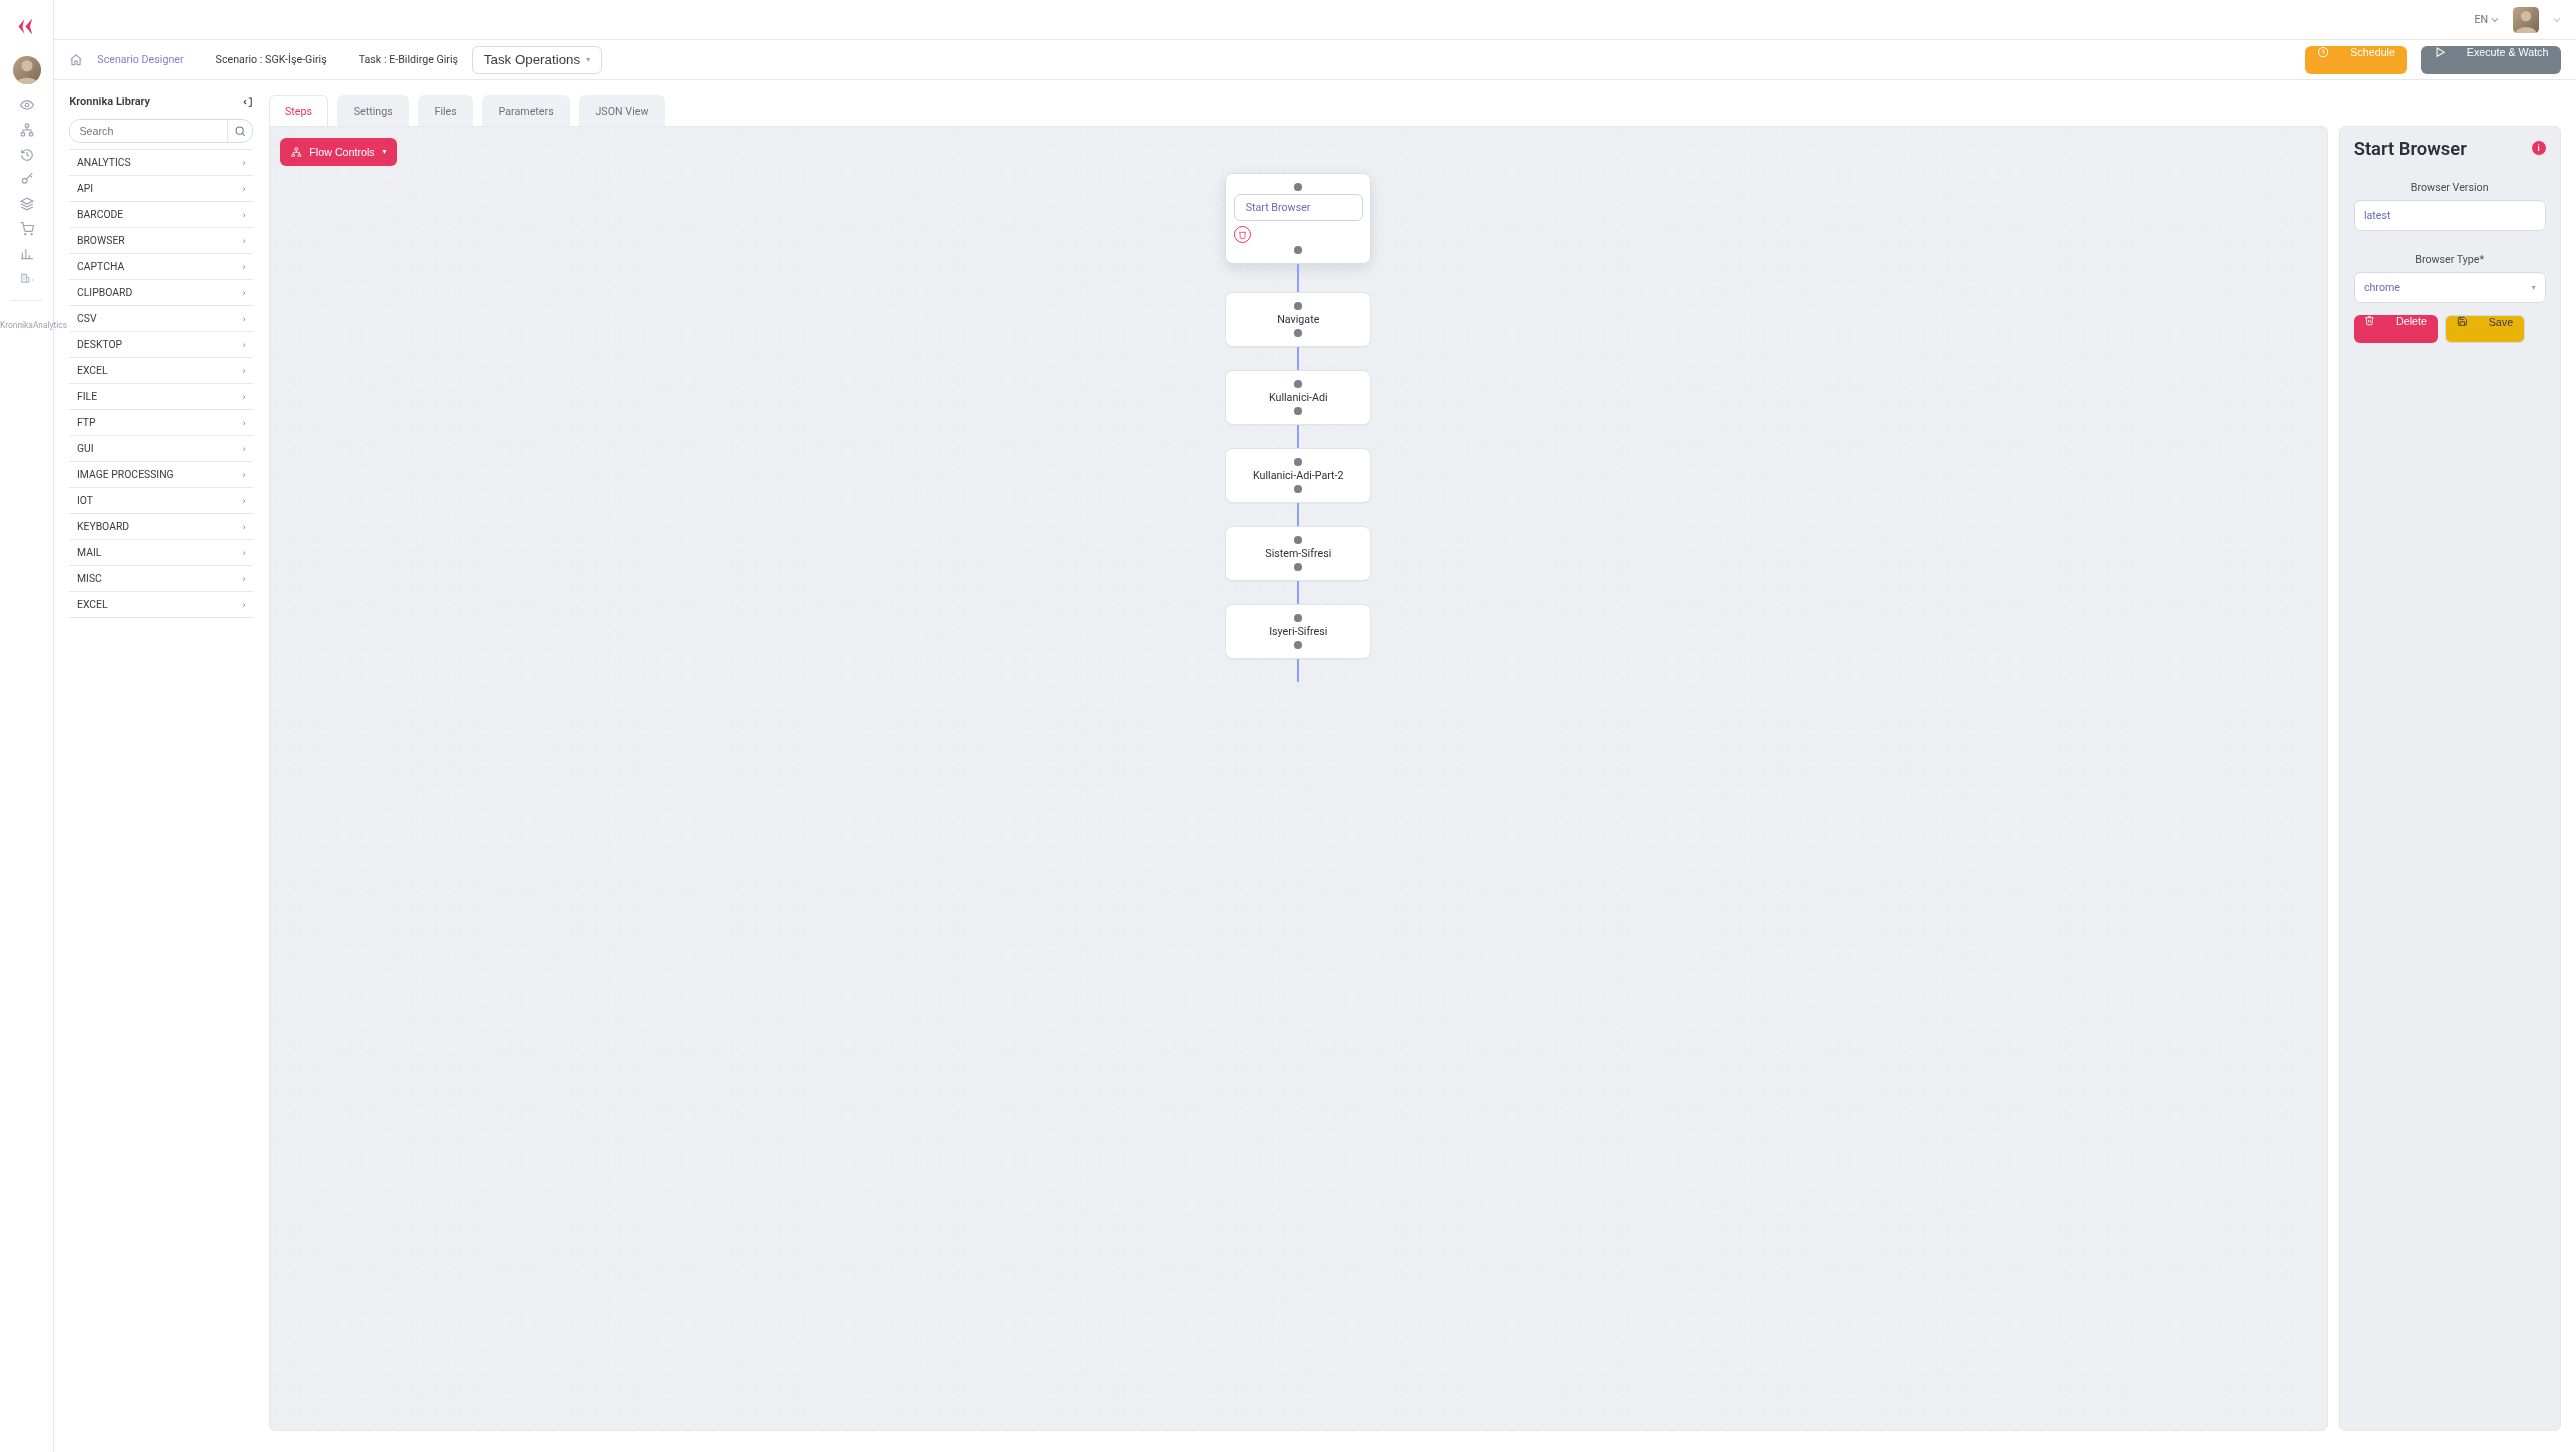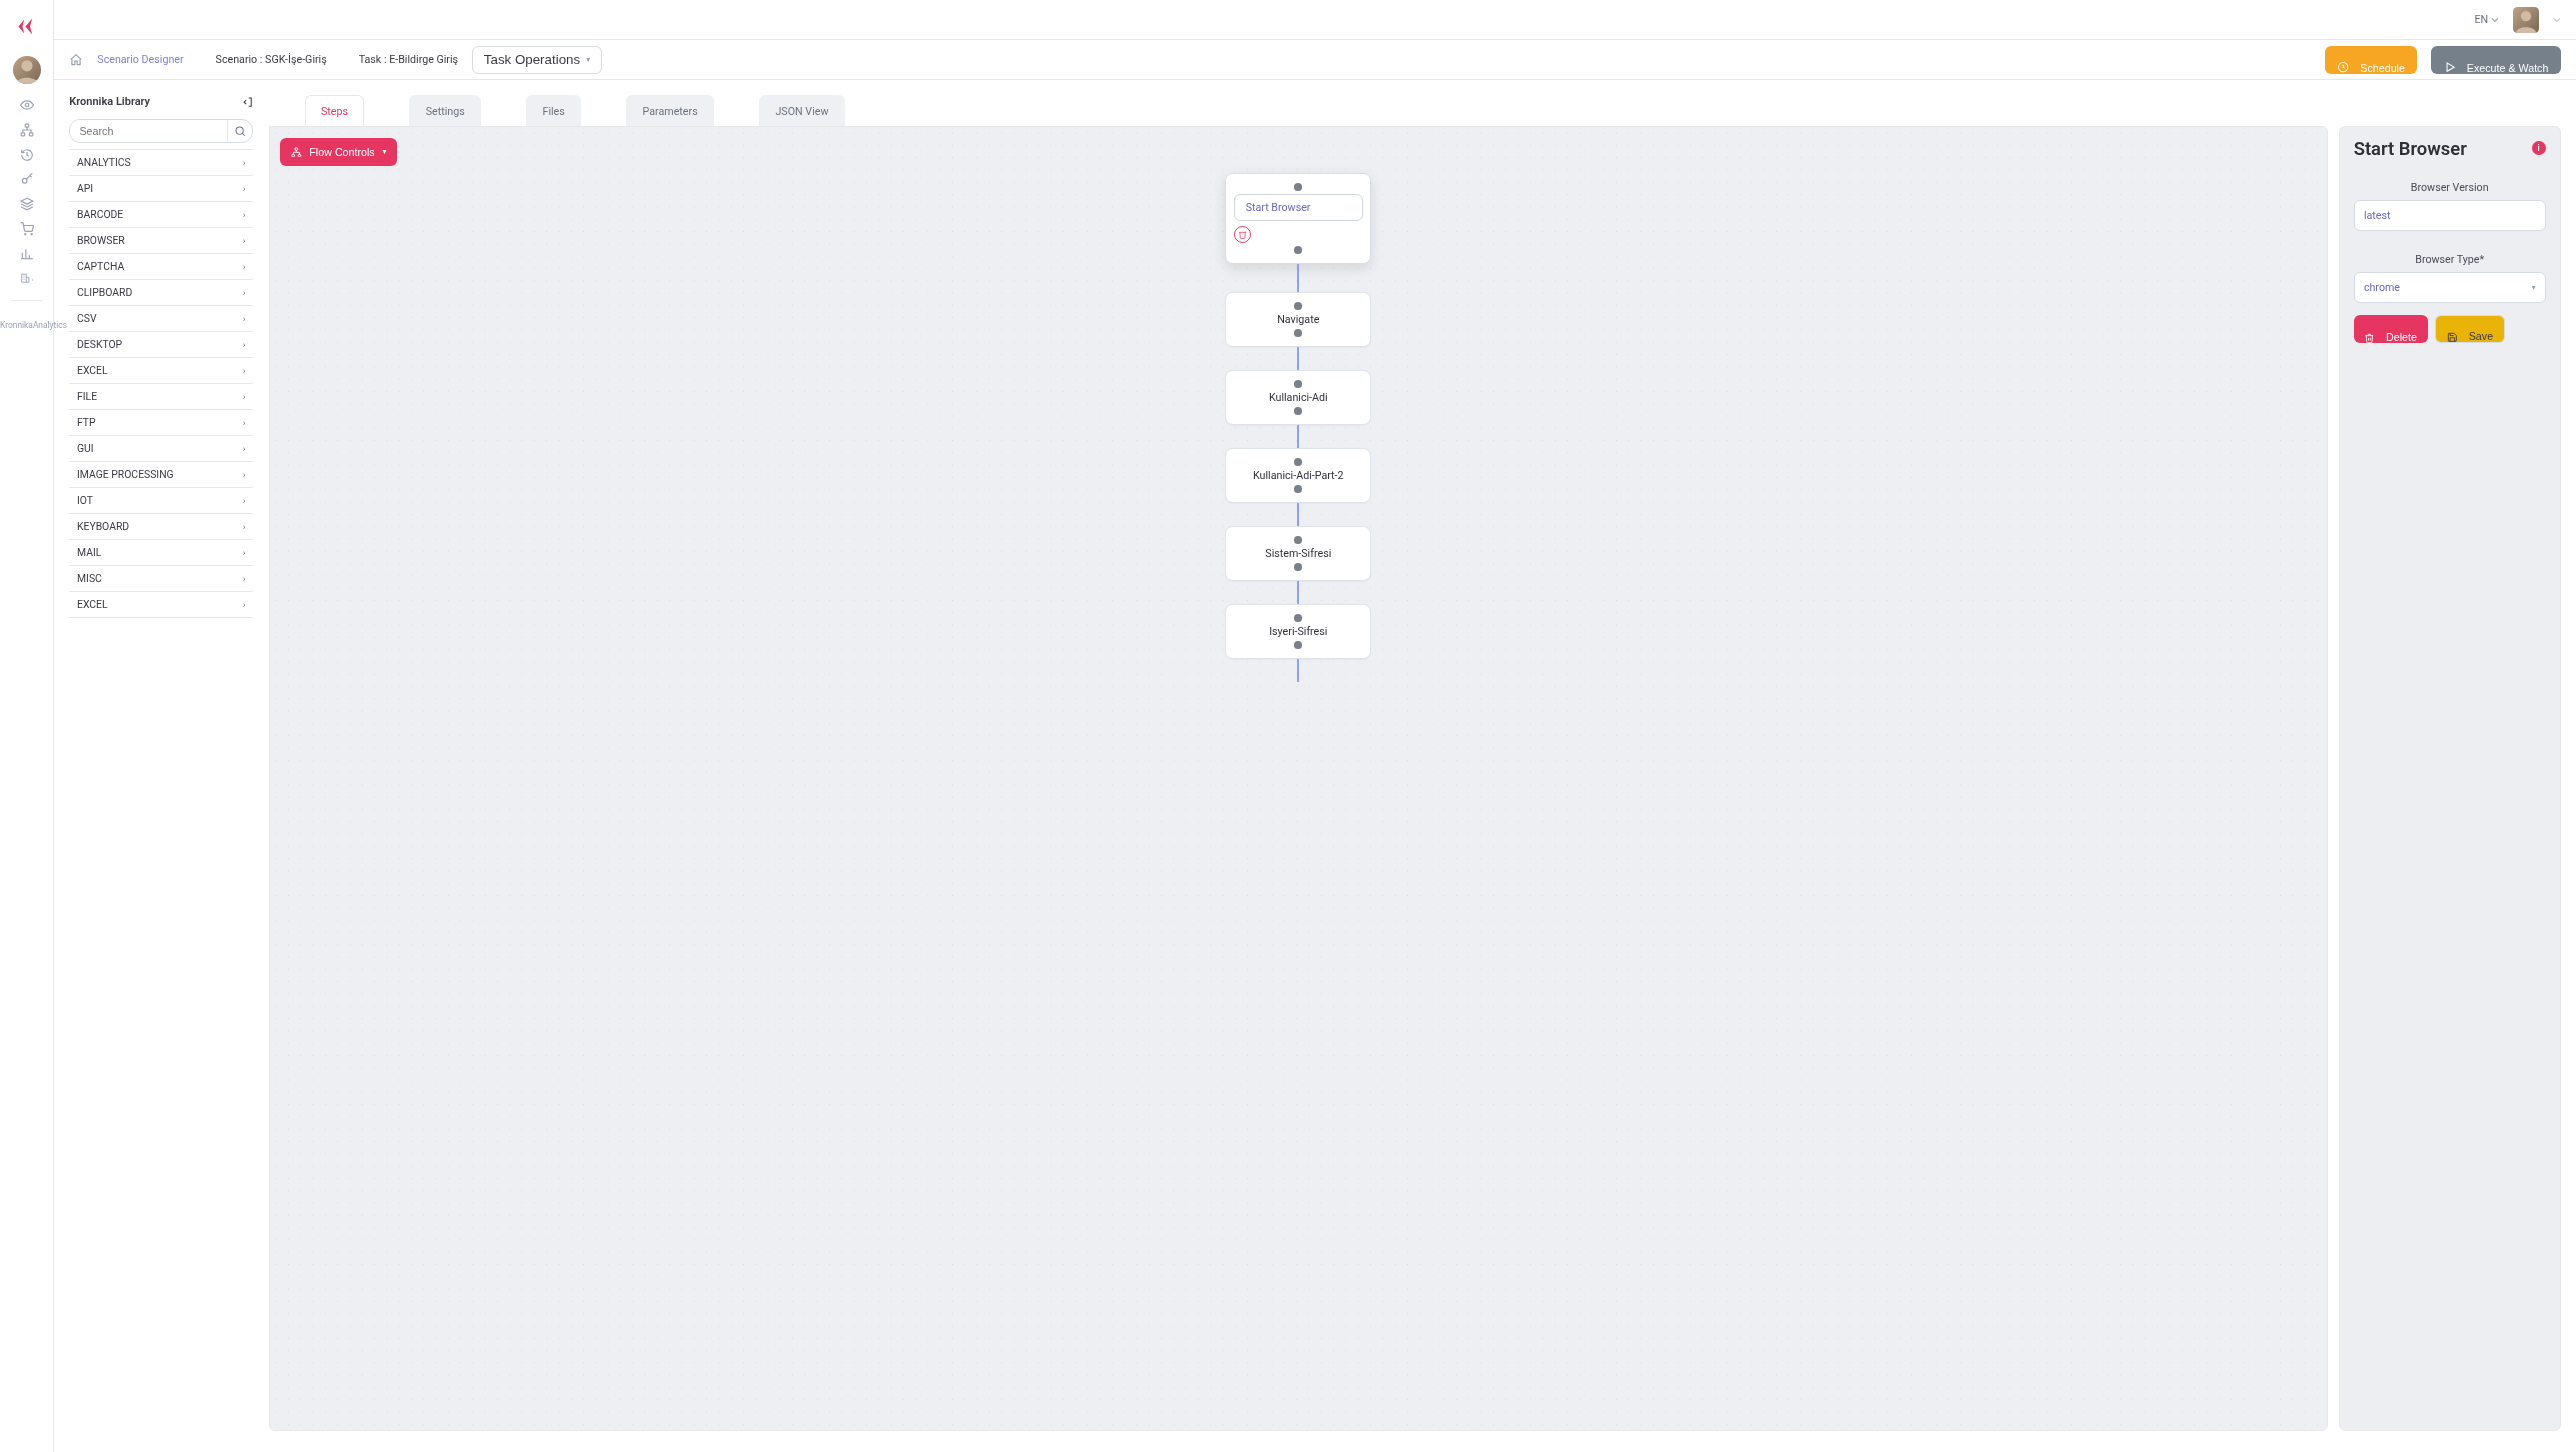--- a/index.html
+++ b/index.html
@@ -27,21 +27,21 @@
   .top-caret { color:#c0c4cc; }
 
   .secondbar { height:40px; border-bottom:0.8px solid #e5e7eb; display:flex; align-items:center; padding:0 15.3px; gap:14px; }
   .crumbs { display:flex; align-items:center; gap:32px; }
   .crumb-link { color:#7f7fd1; cursor:pointer; }
   .crumb { color:#3a3a44; }
   .home-ico { color:#9aa2b2; cursor:pointer; }
   .dropdown-btn { margin-left:0; border:0.8px solid #d6dbe3; border-radius:6.1px; height:28px; padding:0 10.7px; display:flex; align-items:center; gap:6.1px; cursor:pointer; color:#3a3a44; background:#fff; }
   .dropdown-btn .caret { color:#9aa2b2; font-size:7.7px; }
   .secondbar .spacer { flex:1; }
-  .btn { height:28px; border-radius:6.1px; padding:0 12.3px; display:flex; align-items:flex-end; gap:11px; cursor:pointer; border:none; color:#fff; font-size:10.7px; }
+  .btn { height:28px; border-radius:6.1px; padding:0 12.3px; display:flex; align-items:flex-start; gap:21px; cursor:pointer; border:none; color:#fff; font-size:10.7px; }
   .btn-warn { background:#f6a623; }
   .btn-steel { background:#75808a; }
   .btn-danger { background:#e73561; }
   .btn-outline { background:#eab308; border:0.8px solid #d6dbe3; color:#3a3a44; }
 
   
   .content { display:grid; grid-template-columns: 184px 1fr; gap:15.3px; padding:15.3px; height: calc(100vh - 86px); min-height:0; }
 
   .library { min-width:0; }
   .lib-head { display:flex; align-items:center; justify-content:space-between; margin-bottom:10.7px; }
@@ -51,21 +51,21 @@
   .searchbox input { flex:1; border:none; outline:none; padding:0 9.2px; font-size:10.7px; }
   .searchbox .s-btn { width:29px; display:flex; align-items:center; justify-content:center; border-left:0.8px solid #e5e7eb; color:#6b7280; cursor:pointer; }
 
   .cats { border-top:0.8px solid #e5e7eb; }
   .cat-item { height:26px; display:flex; align-items:center; justify-content:space-between; padding:0 7.7px; border-bottom:0.8px solid #e5e7eb; font-size:10.4px; color:#3a3a44; cursor:pointer; }
   .cat-item .chev { color:#6b7280; font-size:9.2px; }
 
   
   .workspace { display:flex; flex-direction:column; min-width:0; }
   .tabs { display:flex; gap:9.2px; height:31px; }
-  .tab { padding:0 15.3px; display:flex; align-items:center; border-radius:6.1px 6.1px 0 0; border:0.8px solid transparent; border-bottom:none; color:#6b7280; background:#eef0f3; cursor:pointer; font-size:10.7px;margin-left:36px; }
+  .tab { padding:0 15.3px; display:flex; align-items:center; border-radius:6.1px 6.1px 0 0; border:0.8px solid transparent; border-bottom:none; color:#6b7280; background:#eef0f3; cursor:pointer; font-size:10.7px; }
   .tab.active { background:#fff; border-color:#e5e7eb; color:#e73561; }
 
   .ws-row { display:grid; grid-template-columns: 1fr 222px; gap:10.7px; flex:1; min-height:0; }
 
   .canvas-wrap { position:relative; background:#eceef2; border:0.8px solid #e5e7eb; border-radius:0 6.1px 6.1px 6.1px; overflow:hidden; }
   .canvas-wrap.dotgrid {
     background-image: radial-gradient(#d8dbe1 0.8px, transparent 0.8px);
     background-size: 12.3px 12.3px;
     background-color:#edeff3;
   }

